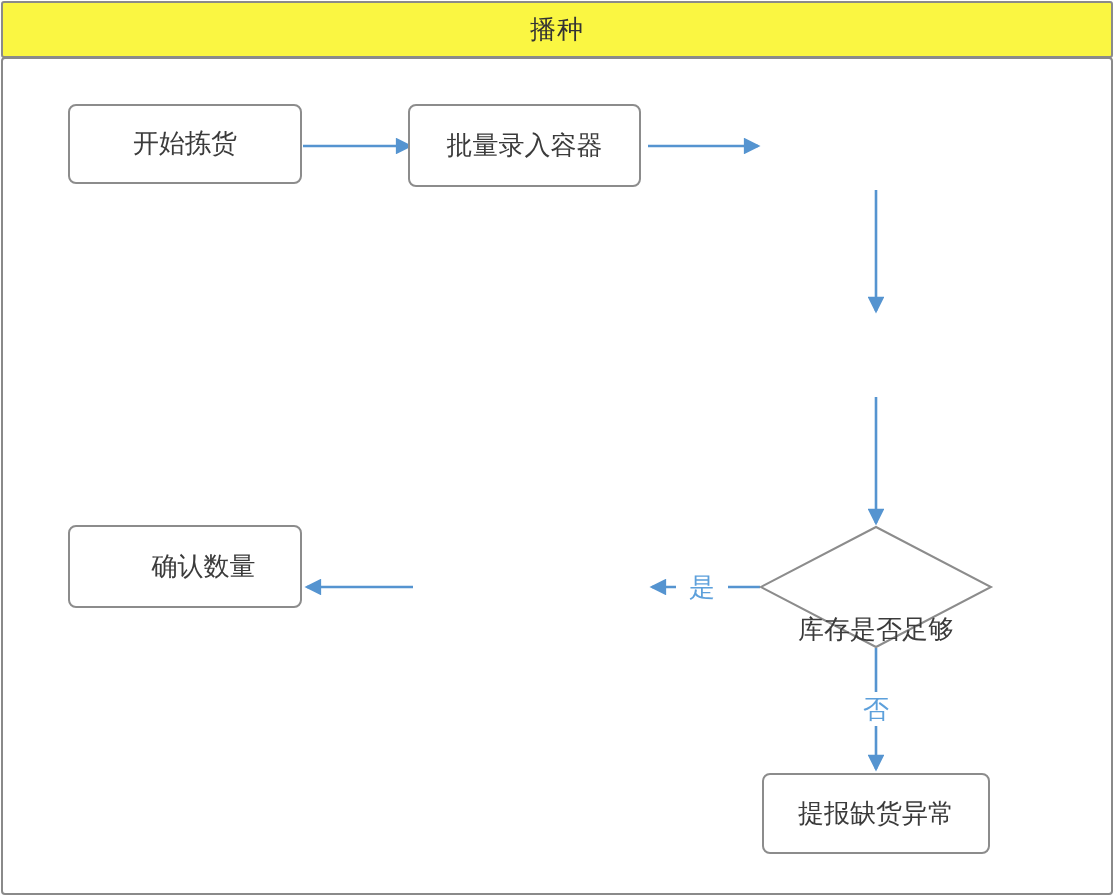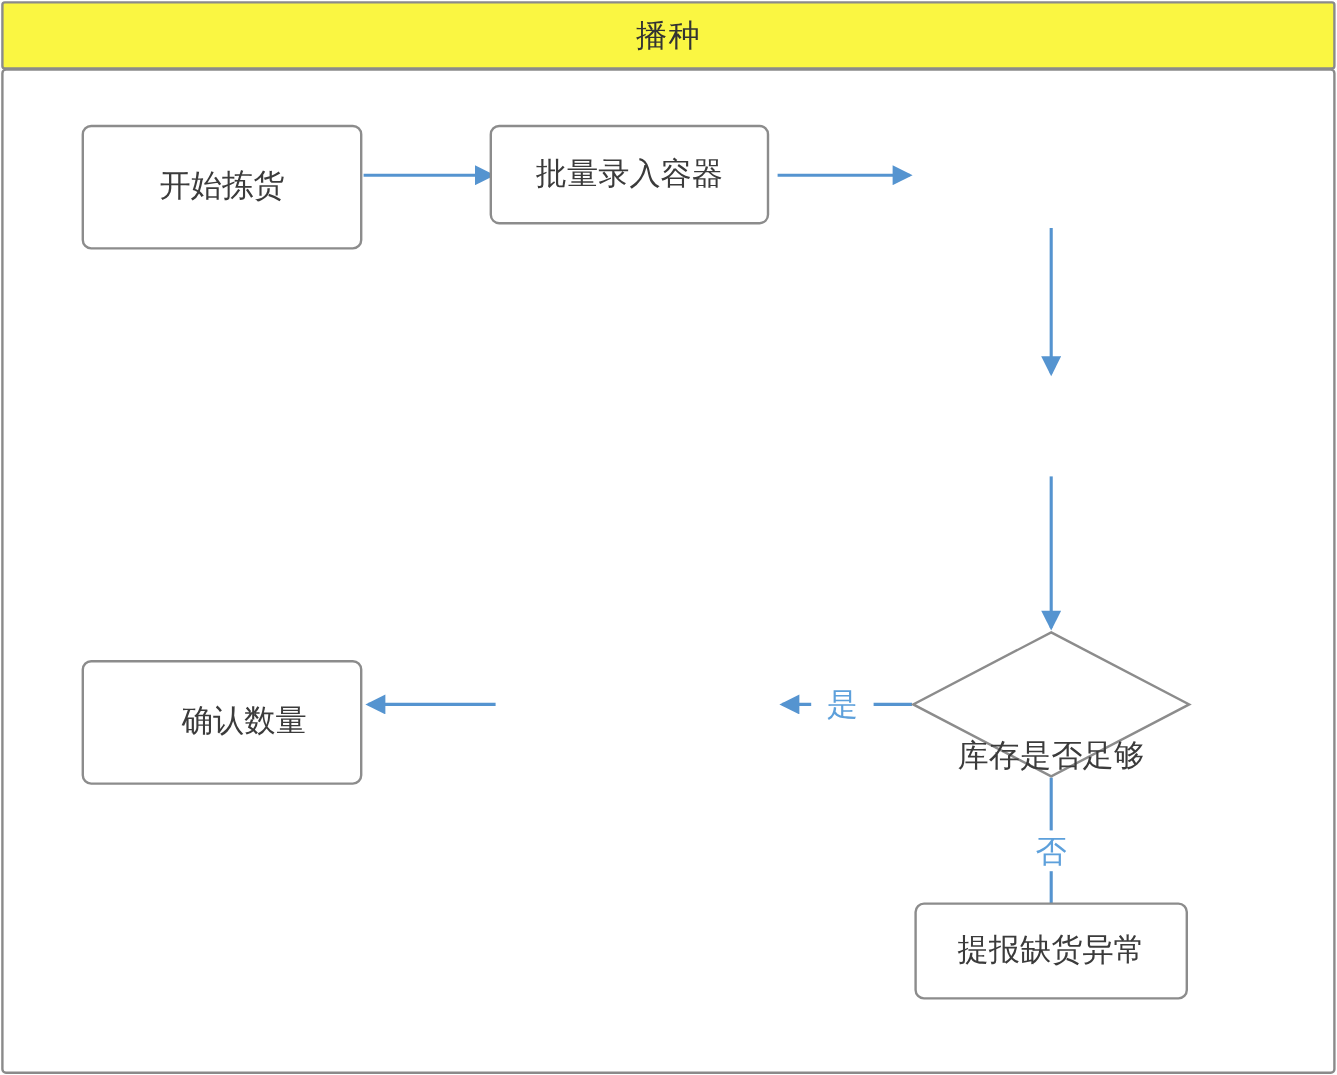--- a/index.html
+++ b/index.html
@@ -32,27 +32,27 @@
     position:absolute;
     background:#ffffff;
     border:2px solid #8C8C8C;
     border-radius:8px;
     display:flex; align-items:center; justify-content:center;
     text-align:center;
     font-size:26px; color:#3B3B3B;
     line-height:1.35;
     padding:4px 10px;
   }
-  #node-start-picking   { left:68px;  top:104px; width:234px; height:104px; }
+  #node-start-picking   { left:68px;  top:104px; width:234px; height:80px; }
   #node-batch-container { left:408px; top:104px; width:233px; height:83px; }
   #node-prompt-structure{ left:762px; top:103px; width:228px; height:86px; }
   #node-user-seeding    { left:762px; top:315px; width:228px; height:81px; }
   #node-seeding-done    { left:414px; top:545px; width:233px; height:83px; }
-  #node-confirm-qty     { left:68px;  top:550px; width:234px; height:104px;padding-left:47px; }
-  #node-report-shortage { left:762px; top:752px; width:228px; height:81px; }
+  #node-confirm-qty     { left:68px;  top:525px; width:234px; height:83px;padding-left:47px; }
+  #node-report-shortage { left:762px; top:773px; width:228px; height:81px; }
   .decision-label {
     position:absolute; left:761px; top:527px; width:230px; height:120px;
     display:flex; align-items:flex-end; justify-content:center;
     font-size:26px; color:#3B3B3B; text-align:center;
   }
   .edge-label {
     position:absolute;
     background:#ffffff;
     color:#5DA0DB;
     font-size:26px;

